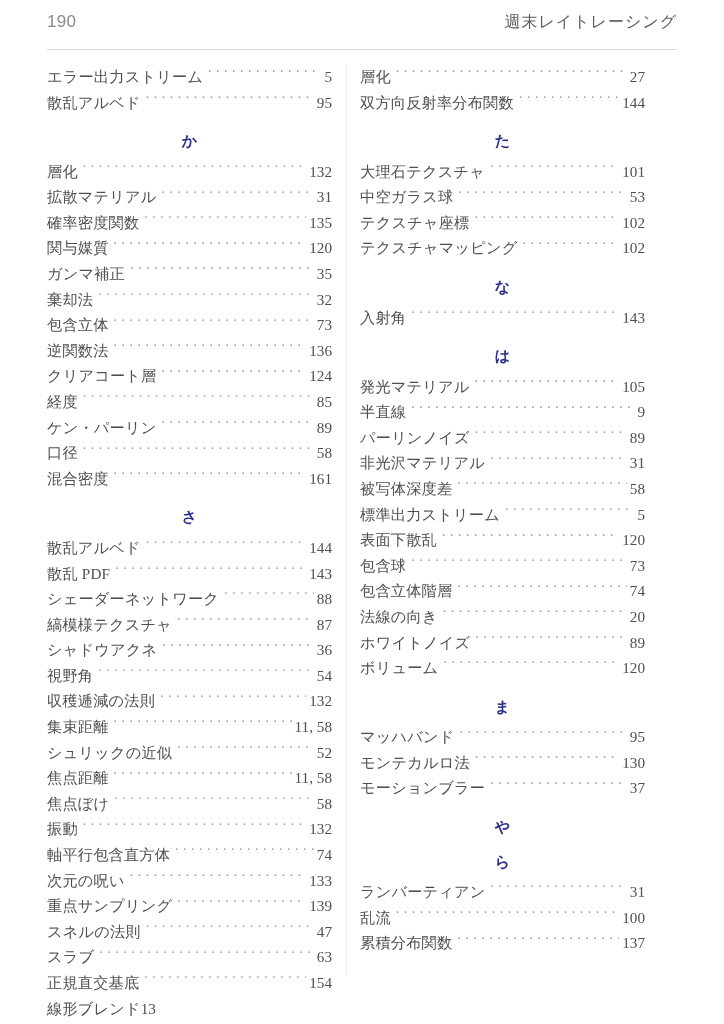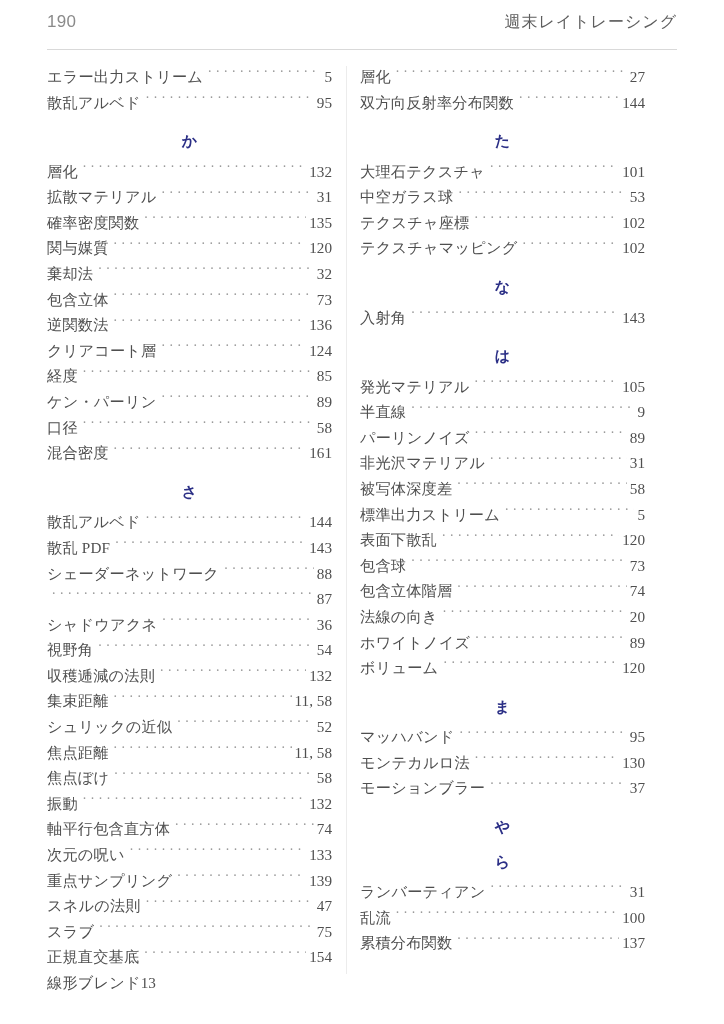--- a/index.html
+++ b/index.html
@@ -165,20 +165,25 @@
             <span class="entry-term">確率密度関数</span>
             <span class="entry-dots"></span>
             <span class="entry-page">135</span>
           </li>
           <li class="entry">
             <span class="entry-term">関与媒質</span>
             <span class="entry-dots"></span>
             <span class="entry-page">120</span>
           </li>
           <li class="entry">
+            <span class="entry-term">ガンマ補正</span>
+            <span class="entry-dots"></span>
+            <span class="entry-page">35</span>
+          </li>
+          <li class="entry">
             <span class="entry-term">棄却法</span>
             <span class="entry-dots"></span>
             <span class="entry-page">32</span>
           </li>
           <li class="entry">
             <span class="entry-term">包含立体</span>
             <span class="entry-dots"></span>
             <span class="entry-page">73</span>
           </li>
           <li class="entry">
@@ -223,20 +228,21 @@
             <span class="entry-term">散乱 PDF</span>
             <span class="entry-dots"></span>
             <span class="entry-page">143</span>
           </li>
           <li class="entry">
             <span class="entry-term">シェーダーネットワーク</span>
             <span class="entry-dots"></span>
             <span class="entry-page">88</span>
           </li>
           <li class="entry">
+            <span class="entry-term">縞模様テクスチャ</span>
             <span class="entry-dots"></span>
             <span class="entry-page">87</span>
           </li>
           <li class="entry">
             <span class="entry-term">シャドウアクネ</span>
             <span class="entry-dots"></span>
             <span class="entry-page">36</span>
           </li>
           <li class="entry">
             <span class="entry-term">視野角</span>
@@ -289,21 +295,21 @@
             <span class="entry-page">139</span>
           </li>
           <li class="entry">
             <span class="entry-term">スネルの法則</span>
             <span class="entry-dots"></span>
             <span class="entry-page">47</span>
           </li>
           <li class="entry">
             <span class="entry-term">スラブ</span>
             <span class="entry-dots"></span>
-            <span class="entry-page">75</span>
+            <span class="entry-page">63</span>
           </li>
           <li class="entry">
             <span class="entry-term">正規直交基底</span>
             <span class="entry-dots"></span>
             <span class="entry-page">154</span>
           </li>
           <li class="entry">
             <span class="entry-term">線形ブレンド</span>
             <span class="entry-page">13</span>
           </li>

